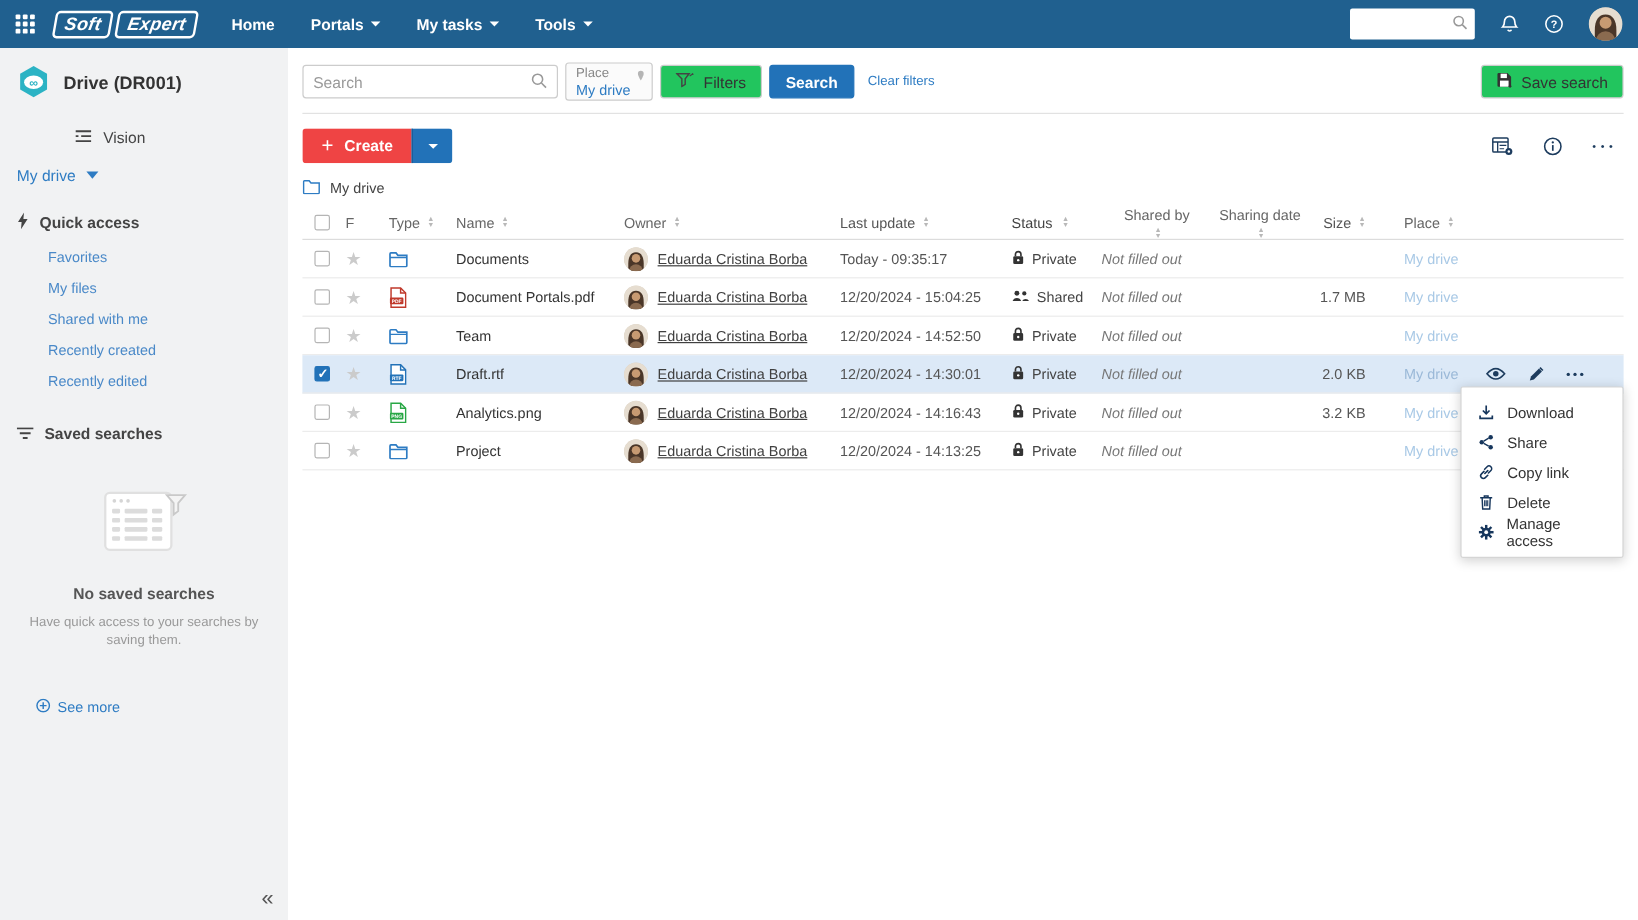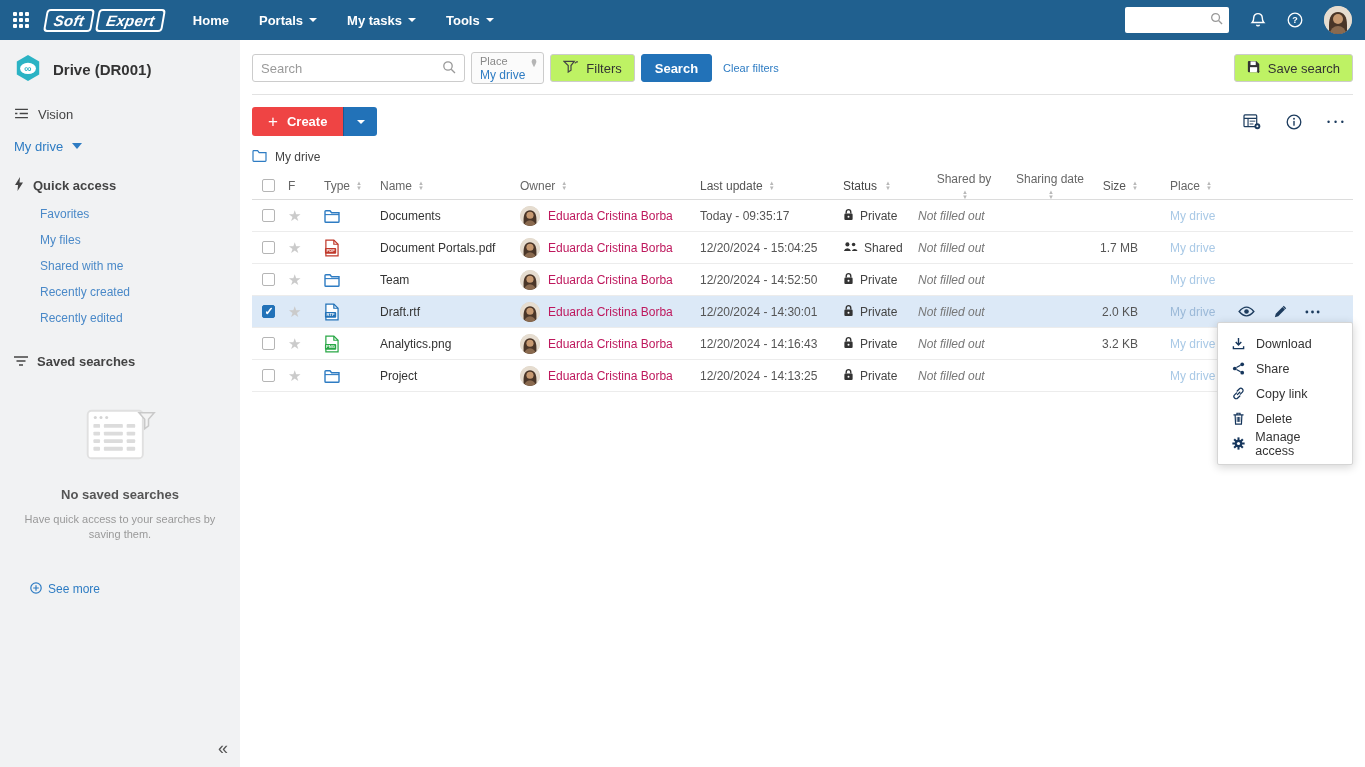--- a/index.html
+++ b/index.html
@@ -25,21 +25,21 @@
   .nav-search { width:104px; height:26px; background:#fff; border-radius:2px; display:flex; align-items:center; padding:0 6px; }
   .nav-search input { border:none; outline:none; flex:1; width:70px; font-size:12px; color:#333; background:transparent; }
   .icon-btn { display:flex; align-items:center; cursor:pointer; }
   .avatar { width:28px; height:28px; border-radius:50%; overflow:hidden; cursor:pointer; background:#dcd2c4; }
 
   
   .sidebar { position:absolute; top:40px; left:0; width:240px; bottom:0; background:#f1f2f3; }
   .drive-head { display:flex; align-items:center; gap:11px; padding:14px 14px 8px; }
   .drive-title { font-size:15px; font-weight:bold; color:#333; }
   .side-row { display:flex; align-items:center; gap:9px; padding:0 14px; }
-  .vision-row { margin-top:8px; height:26px; color:#444; font-size:13px; cursor:pointer; }
+  .vision-row { margin-top:8px; height:26px; color:#444; font-size:13px; cursor:pointer;margin-left:48px; }
   .mydrive-row { margin-top:6px; height:26px; font-size:13px; cursor:pointer; }
   .mydrive-row a { color:#2e7cc3; }
   .caret-blue { width:0; height:0; border-left:5px solid transparent; border-right:5px solid transparent; border-top:6px solid #2e7cc3; }
   .qa-row { margin-top:14px; height:24px; color:#444; font-size:13px; font-weight:bold; }
   .quick-links { padding-left:40px; margin-top:4px; }
   .quick-links a { display:block; color:#4a89c8; font-size:12px; padding:6px 0; }
   .saved-row { margin-top:18px; height:24px; color:#444; font-size:13px; font-weight:bold; }
   .empty-state { text-align:center; margin-top:32px; }
   .empty-title { font-size:13px; font-weight:bold; color:#555; margin-top:20px; }
   .empty-desc { font-size:11px; color:#999; width:200px; margin:10px auto 0; line-height:1.35; }
@@ -51,21 +51,21 @@
   .main { position:absolute; top:40px; left:240px; width:1125px; bottom:0; background:#fff; }
   .filter-row { display:flex; align-items:center; gap:6px; margin:0 12px; padding:12px 0 10px; border-bottom:1px solid #e2e2e2; }
   .search-box { width:213px; height:28px; border:1px solid #ccc; border-radius:3px; display:flex; align-items:center; padding:0 8px; background:#fff; }
   .search-box input { border:none; outline:none; flex:1; font-size:13px; color:#333; }
   .search-box input::placeholder { color:#9a9a9a; }
   .place-chip { position:relative; height:32px; min-width:64px; border:1px solid #ccc; border-radius:3px; background:#fbfbfb; padding:2px 18px 2px 8px; cursor:pointer; }
   .place-chip .pl { font-size:11px; color:#888; line-height:13px; }
   .place-chip .pv { font-size:12px; color:#2e7cc3; line-height:14px; }
   .place-chip .pin { position:absolute; top:4px; right:5px; }
   .btn { height:28px; display:flex; align-items:center; gap:7px; border-radius:3px; font-size:13px; cursor:pointer; }
-  .btn-light { background:#bef264; border:1px solid #ccc; color:#333; padding:0 12px; }
+  .btn-light { background:#22c55e; border:1px solid #ccc; color:#333; padding:0 12px; }
   .btn-primary { background:#2272b8; border:1px solid #2272b8; color:#fff; font-weight:bold; padding:0 13px; }
   .clear-link { font-size:11px; color:#2e7cc3; margin-left:5px; }
   .save-search { margin-left:auto; }
 
   .actions-row { display:flex; align-items:center; padding:12px 12px 0; }
   .create-btn { display:flex; height:29px; border-radius:3px; overflow:hidden; cursor:pointer; }
   .create-main { background:#ef4444; color:#fff; display:flex; align-items:center; gap:9px; padding:0 16px; font-size:13px; font-weight:bold; }
   .create-main .plus::before { content:"+"; font-size:17px; font-weight:normal; }
   .create-caret { background:#2272b8; border-left:1px solid #195a94; width:34px; display:flex; align-items:center; justify-content:center; }
   .view-icons { margin-left:auto; display:flex; align-items:center; gap:25px; padding-right:8px; }
@@ -94,21 +94,21 @@
   .col-sharedate { width:80px;flex-direction:column; }
   .col-size { width:48px; text-align:right; color:#555; }
   .col-place { width:84px; padding-left:32px; }
   .col-actions { flex:1; display:flex; align-items:center; gap:18px; padding-left:16px; }
   .cb { width:13px; height:13px; border:1px solid #b5b5b5; border-radius:2px; background:#fff; display:inline-block; position:relative; cursor:pointer; }
   .cb.checked { background:#2272b8; border-color:#2272b8; }
   .cb.checked::after { content:"\2713"; position:absolute; left:1.5px; top:-1px; color:#fff; font-size:11px; font-weight:bold; }
   .star { color:#cbcbcb; font-size:15px; cursor:pointer; }
   .star::before { content:"\2605"; }
   .avatar-sm { width:20px; height:20px; border-radius:50%; overflow:hidden; margin-right:8px; flex:none; background:#dcd2c4; }
-  .owner-link { color:#be185d; }
+  .owner-link { color:#404040;text-decoration:underline; }
   .notfilled { font-style:italic; color:#777; }
   .place-link { color:#a9c9e6; }
   .trow.selected .place-link { color:#9bb9d8; }
   .row-action { display:flex; align-items:center; cursor:pointer; }
 
   .tfoot { position:relative; display:flex; padding:13px 0; margin:0 12px; font-size:12px; color:#888; }
   .total-link { position:absolute; right:136px; top:13px; color:#2e7cc3; white-space:nowrap; }
 
   
   .ctx-menu { position:absolute; left:1217px; top:322px; width:136px; background:#fff;

